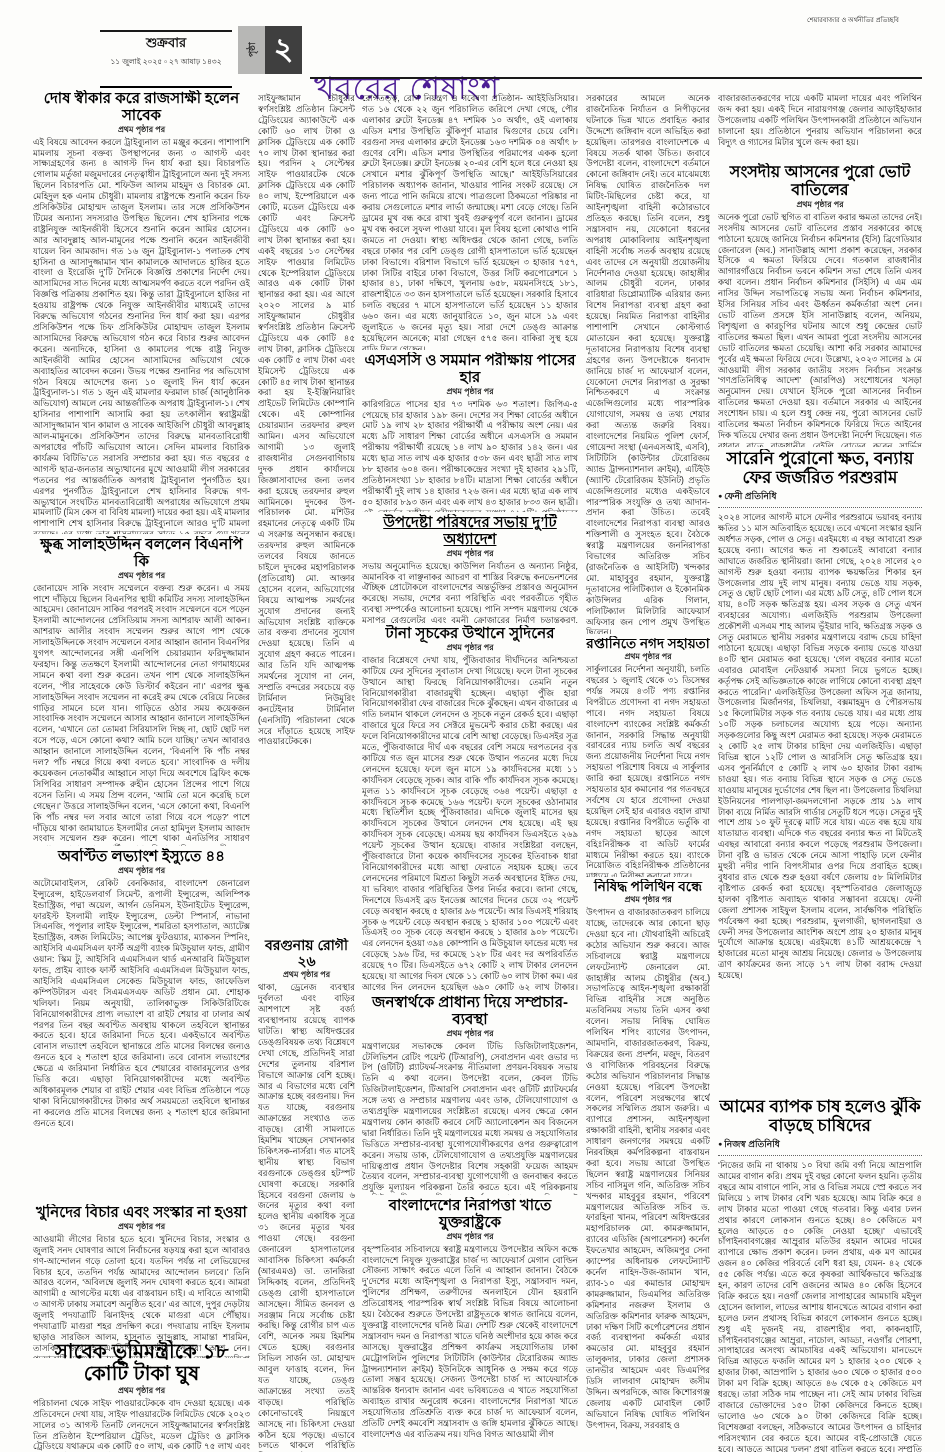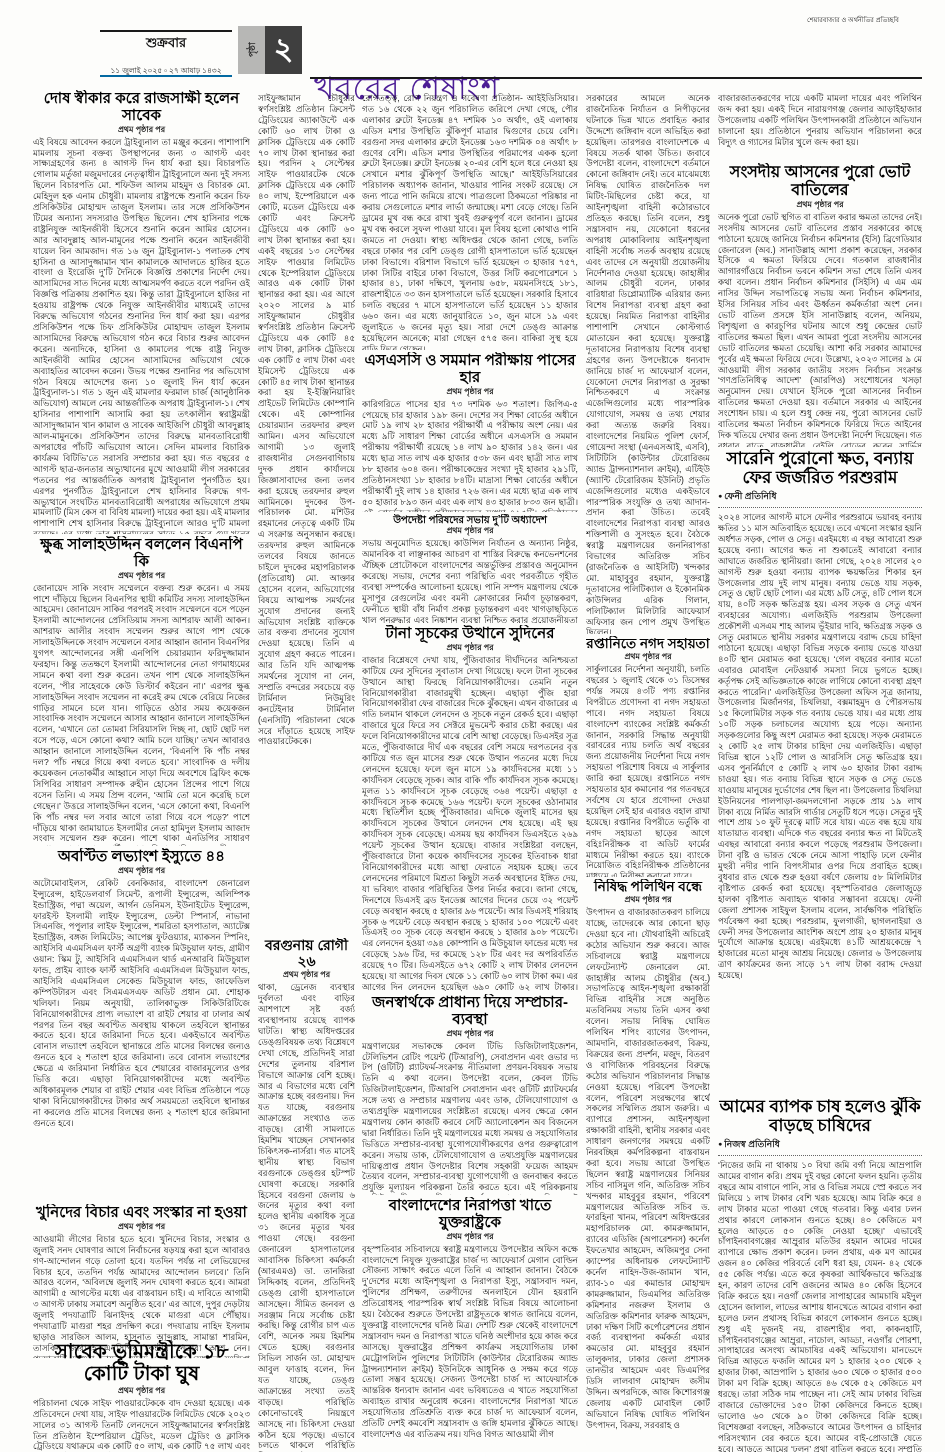--- a/index.html
+++ b/index.html
@@ -1,22 +1,22 @@
 <!DOCTYPE html>
 <html><head>
 <meta charset="utf-8">
 <style>
   html,body{margin:0;padding:0;background:#e8e8e4;}
   #page{position:relative;width:945px;height:1452px;background:#fdfdfb;overflow:hidden;
         font-family:"Liberation Sans",sans-serif;color:#161616;}
   
   .date-block{position:absolute;left:100px;top:30px;width:132px;text-align:center;
-    border-top:2px solid #1a1a1a;border-bottom:2px solid #0369a1;padding:3px 0 0;}
+    border-top:2px solid #1a1a1a;border-bottom:2px solid #000000;padding:3px 0 20px;}
   .weekday{font-weight:bold;font-size:13px;line-height:15px;}
-  .dateline{font-size:7.5px;line-height:9px;margin-top:16px;white-space:nowrap;}
+  .dateline{font-size:7.5px;line-height:9px;margin-top:7px;white-space:nowrap;}
   .pagebox{position:absolute;left:238px;top:26px;height:48px;display:flex;}
   .pagebox .plabel{width:27px;background:#b7b7b5;color:#2a2a2a;font-size:9px;font-weight:bold;
     display:flex;align-items:center;justify-content:center;writing-mode:vertical-rl;transform:rotate(180deg);}
   .pagebox .pnum{width:37px;background:#3f3f3f;color:#fff;font-size:30px;font-weight:bold;
     display:flex;align-items:center;justify-content:center;}
   .section-title{position:absolute;left:314px;top:28px;font-size:31px;font-weight:normal;color:#4c1d95;
     letter-spacing:.5px;margin-top:36px;}
   .header-rule{position:absolute;left:310px;top:77px;width:612px;height:2px;background:#1a1a1a;}
   .logo{position:absolute;left:782px;top:16px;width:142px;text-align:center;}
   .logo .tagline{font-size:6.5px;line-height:8px;color:#222;}
@@ -99,21 +99,21 @@
   <div class="col" style="left: 362px; width: 216px;">
       <div class="art" style="top: 85px; height: 257px;">
         <div class="bd">রোগতত্ত্ব, রোগ নিয়ন্ত্রণ ও গবেষণা প্রতিষ্ঠান- আইইডিসিয়ার। গত ১৬ থেকে ২২ জুন পরিচালিত জরিপে দেখা গেছে, পৌর এলাকার ব্রুটো ইনডেক্স ৪৭ দশমিক ১০ অর্থাৎ, ওই এলাকায় এডিস মশার উপস্থিতি ঝুঁকিপূর্ণ মাত্রার দ্বিগুণের চেয়ে বেশি। বরগুনা সদর এলাকার ব্রুটো ইনডেক্স ১৬৩ দশমিক ০৪ অর্থাৎ ৮ গুণের বেশি। এডিস মশার উপস্থিতির পরিমাপের একক হলো ব্রুটো ইনডেক্স। ব্রুটো ইনডেক্স ২০-এর বেশি হলে ধরে নেওয়া হয় সেখানে মশার ঝুঁকিপূর্ণ উপস্থিতি আছে।” আইইডিসিয়ারের পরিচালক অধ্যাপক জানান, খাওয়ার পানির সংকট রয়েছে। সে জন্য পাত্রে পানি জমিয়ে রাখে। পাত্রগুলো ঠিকমতো পরিষ্কার না করায় সেগুলোতে মশার লার্ভা জন্মাচ্ছে। মশা বেড়ে গেছে। তিনি ড্রামের মুখ বন্ধ করে রাখা খুবই গুরুত্বপূর্ণ বলে জানান। ড্রামের মুখ বন্ধ করলে সুফল পাওয়া যাবে। মূল বিষয় হলো কোথাও পানি জমতে না দেওয়া। স্বাস্থ্য অধিদপ্তর থেকে জানা গেছে, চলতি বছরে ঢাকার পর বেশি ডেঙ্গু রোগী হাসপাতালে ভর্তি হয়েছেন ঢাকা বিভাগে। বরিশাল বিভাগে ভর্তি হয়েছেন ৩ হাজার ৭৫৭, ঢাকা সিটির বাইরে ঢাকা বিভাগে, উত্তর সিটি করপোরেশনে ১ হাজার ৪১, ঢাকা দক্ষিণে, খুলনায় ৬৫৮, ময়মনসিংহে ১৮১, রাজশাহীতে ৩৩ জন হাসপাতালে ভর্তি হয়েছেন। সরকারি হিসাবে চলতি বছরের ৭ মাসে হাসপাতালে ভর্তি হয়েছেন ১১ হাজার ৬৬০ জন। এর মধ্যে জানুয়ারিতে ১০, জুন মাসে ১৯ এবং জুলাইতে ৬ জনের মৃত্যু হয়। সারা দেশে ডেঙ্গু আক্রান্ত হয়েছিলেন অনেকে; মারা গেছেন ৫৭৫ জন। বাকিরা সুস্থ হয়ে বাড়ি ফিরে গেছেন।</div>
       </div>
       <div class="art" style="top: 344px; height: 160px;">
         <div class="hl" style="font-size: 15px;">এসএসসি ও সমমান পরীক্ষায় পাসের হার</div>
         <div class="cont">প্রথম পৃষ্ঠার পর</div>
         <div class="bd">কারিগরিতে পাসের হার ৭৩ দশমিক ৬৩ শতাংশ। জিপিএ-৫ পেয়েছে চার হাজার ১৯৮ জন। দেশের সব শিক্ষা বোর্ডের অধীনে মোট ১৯ লাখ ২৮ হাজার পরীক্ষার্থী এ পরীক্ষায় অংশ নেয়। এর মধ্যে ৯টি সাধারণ শিক্ষা বোর্ডের অধীনে এসএসসি ও সমমান পরীক্ষায় পরীক্ষার্থী রয়েছে ১৪ লাখ ৯০ হাজার ১৪২ জন। এর মধ্যে ছাত্র সাত লাখ এক হাজার ৫৩৮ জন এবং ছাত্রী সাত লাখ ৮৮ হাজার ৬০৪ জন। পরীক্ষাকেন্দ্রের সংখ্যা দুই হাজার ২৯১টি, প্রতিষ্ঠানসংখ্যা ১৮ হাজার ৮৪টি। মাদ্রাসা শিক্ষা বোর্ডের অধীনে পরীক্ষার্থী দুই লাখ ১৪ হাজার ৭২৬ জন। এর মধ্যে ছাত্র এক লাখ ৫০ হাজার ৮৯৩ জন এবং এক লাখ ৪৩ হাজার ৮৩৩ জন ছাত্রী। এই বোর্ডের অধীনে পরীক্ষাকেন্দ্রের সংখ্যা ৭২৫টি। প্রতিষ্ঠানের সংখ্যা ৯ হাজার ৬৩টি। বাংলাদেশ কারিগরি শিক্ষা বোর্ডের অধীনে সর্বমোট পরীক্ষার্থীর সংখ্যা এক লাখ ৪৩ হাজার ৩১৩ জন। এর মধ্যে ছাত্র এক লাখ আট হাজার ৩৮৫ এবং ছাত্রী ৩৪ হাজার ৯২৮ জন। সংবাদ সম্মেলনে জানানো হয়, ২০২৫ সালের এসএসসি, দাখিল, এসএসসি (ভোকেশনাল) ও দাখিল (ভোকেশনাল) পরীক্ষা ১০ এপ্রিল থেকে ১৫ মে অনুষ্ঠিত হয়েছে।</div>
       </div>
       <div class="art" style="top: 506px; height: 109px;">
-        <div class="hl" style="font-size: 10px;">উপদেষ্টা পরিষদের সভায় দু’টি অধ্যাদেশ</div>
+        <div class="hl" style="font-size: 15px; text-decoration: underline;">উপদেষ্টা পরিষদের সভায় দু’টি অধ্যাদেশ</div>
         <div class="cont">প্রথম পৃষ্ঠার পর</div>
         <div class="bd">সভায় অনুমোদিত হয়েছে। কাউন্সিল নির্যাতন ও অন্যান্য নিষ্ঠুর, অমানবিক বা লাঞ্ছনাকর আচরণ বা শাস্তির বিরুদ্ধে কনভেনশনের ঐচ্ছিক প্রোটোকলে বাংলাদেশের অন্তর্ভুক্তির প্রস্তাবও অনুমোদন করেছে। সভায়, দেশের বন্যা পরিস্থিতি এবং পরবর্তীতে গৃহীত ব্যবস্থা সম্পর্কেও আলোচনা হয়েছে। পানি সম্পদ মন্ত্রণালয় থেকে মুসাপুর রেগুলেটর এবং বমনী ক্রোজারের নির্মাণ চূড়ান্তকরণ, ফেনীতে স্থায়ী বাঁধ নির্মাণ প্রকল্প চূড়ান্তকরণ এবং খাগড়াছড়িতে খাল পুনরুদ্ধার এবং নিষ্কাশন ব্যবস্থা নিশ্চিত করার প্রয়োজনীয়তা সম্পর্কে উপদেষ্টা পরিষদকে অবহিত করা হয়েছে।</div>
       </div>
       <div class="art" style="top: 617px; height: 367px;">
         <div class="hl" style="font-size: 15px;">টানা সূচকের উত্থানে সুদিনের</div>
         <div class="cont">প্রথম পৃষ্ঠার পর</div>
         <div class="bd">বাজার বিশ্লেষণে দেখা যায়, পুঁজিবাজার দীর্ঘদিনের অনিশ্চয়তা কাটিয়ে ফের সুদিনের সুবাতাস দেখা গিয়েছে। ফলে টানা সূচকের উত্থানে আস্থা ফিরছে বিনিয়োগকারীদের। তেমনি নতুন বিনিয়োগকারীরা বাজারমুখী হচ্ছেন। এছাড়া পুঁজি হারা বিনিয়োগকারীরা ফের বাজারের দিকে ঝুঁকছেন। এখন বাজারের এ গতি চলমান থাকলে লেনদেন ও সূচকে নতুন রেকর্ড হবে। এছাড়া বাজারে ঘুরে ফিরে সব সেক্টরে মুভমেন্ট করার চেষ্টা করছে। এর ফলে বিনিয়োগকারীদের মাঝে বেশি আস্থা বেড়েছে। ডিএসইর সূত্র মতে, পুঁজিবাজারে দীর্ঘ এক বছরের বেশি সময়ে দরপতনের বৃত্ত কাটিয়ে গত জুন মাসের শুরু থেকে উত্থান পতনের মধ্যে দিয়ে লেনদেন হয়েছে। ফলে জুন মাসে ১৯ কার্যদিবসের মধ্যে ১১ কার্যদিবস বেড়েছে সূচক। আর বাকি পাঁচ কার্যদিবস সূচক কমেছে। মূলত ১১ কার্যদিবসে সূচক বেড়েছে ৩৬৪ পয়েন্ট। এছাড়া ৫ কার্যদিবসে সূচক কমেছে ১৬৬ পয়েন্ট। ফলে সূচকের ওঠানামার মধ্যে স্থিতিশীল হচ্ছে পুঁজিবাজার। এদিকে জুলাই মাসের ছয় কার্যদিবসে সূচকের উত্থানে লেনদেন শেষ হয়েছে। এই ছয় কার্যদিবস সূচক বেড়েছে। এসময় ছয় কার্যদিবস ডিএসইতে ২৬৯ পয়েন্ট সূচকের উত্থান হয়েছে। বাজার সংশ্লিষ্টরা বলছেন, পুঁজিবাজারে টানা কয়েক কার্যদিবসের সূচকের ইতিবাচক ধারা বিনিয়োগকারীদের মধ্যে আস্থা ফেরাতে সহায়ক হচ্ছে। তবে লেনদেনের পরিমাণে মিশ্রতা কিছুটা সতর্ক অবস্থানের ইঙ্গিত দেয়, যা ভবিষ্যৎ বাজার পরিস্থিতির উপর নির্ভর করবে। জানা গেছে, দিনশেষে ডিএসই ব্রড ইনডেক্স আগের দিনের চেয়ে ৩২ পয়েন্ট বেড়ে অবস্থান করছে ৫ হাজার ৯৬ পয়েন্টে। আর ডিএসই শরিয়াহ সূচক ৬ পয়েন্ট বেড়ে অবস্থান করছে ১ হাজার ১০০ পয়েন্টে এবং ডিএসই ৩০ সূচক বেড়ে অবস্থান করছে ১ হাজার ৯০৮ পয়েন্টে। এর লেনদেন হওয়া ৩৯৪ কোম্পানি ও মিউচুয়াল ফান্ডের মধ্যে দর বেড়েছে ১৯৬ টির, দর কমেছে ১২৮ টির এবং দর অপরিবর্তিত রয়েছে ৭০ টির। ডিএসইতে ৬৭২ কোটি ২ লাখ টাকার লেনদেন হয়েছে। যা আগের দিবস থেকে ১১ কোটি ৬০ লাখ টাকা কম। এর আগের দিন লেনদেন হয়েছিল ৬৯০ কোটি ৬২ লাখ টাকার। অন্যদিকে, চট্টগ্রাম স্টক এক্সচেঞ্জের (সিএসই) সার্বিক সূচক সিএএসপিআই ৫৬ পয়েন্ট বেড়ে দাঁড়িয়েছে ১৪ হাজার ৭৮ পয়েন্টে। সিএসইতে ২৩০ টি প্রতিষ্ঠান লেনদেনে অংশ নিয়েছে। এসব কোম্পানির মধ্যে ১২৫ টির দর বেড়েছে, কমেছে ৭৭ টির এবং ২৮ টির দর অপরিবর্তিত রয়েছে। সিএসইতে ৮ কোটি ৭১ লাখ টাকার শেয়ার ও ইউনিট লেনদেন হয়েছে।</div>
       </div>
       <div class="art" style="top: 986px; height: 201px;">
         <div class="hl" style="font-size: 15px;">জনস্বার্থকে প্রাধান্য দিয়ে সম্প্রচার-ব্যবস্থা</div>

